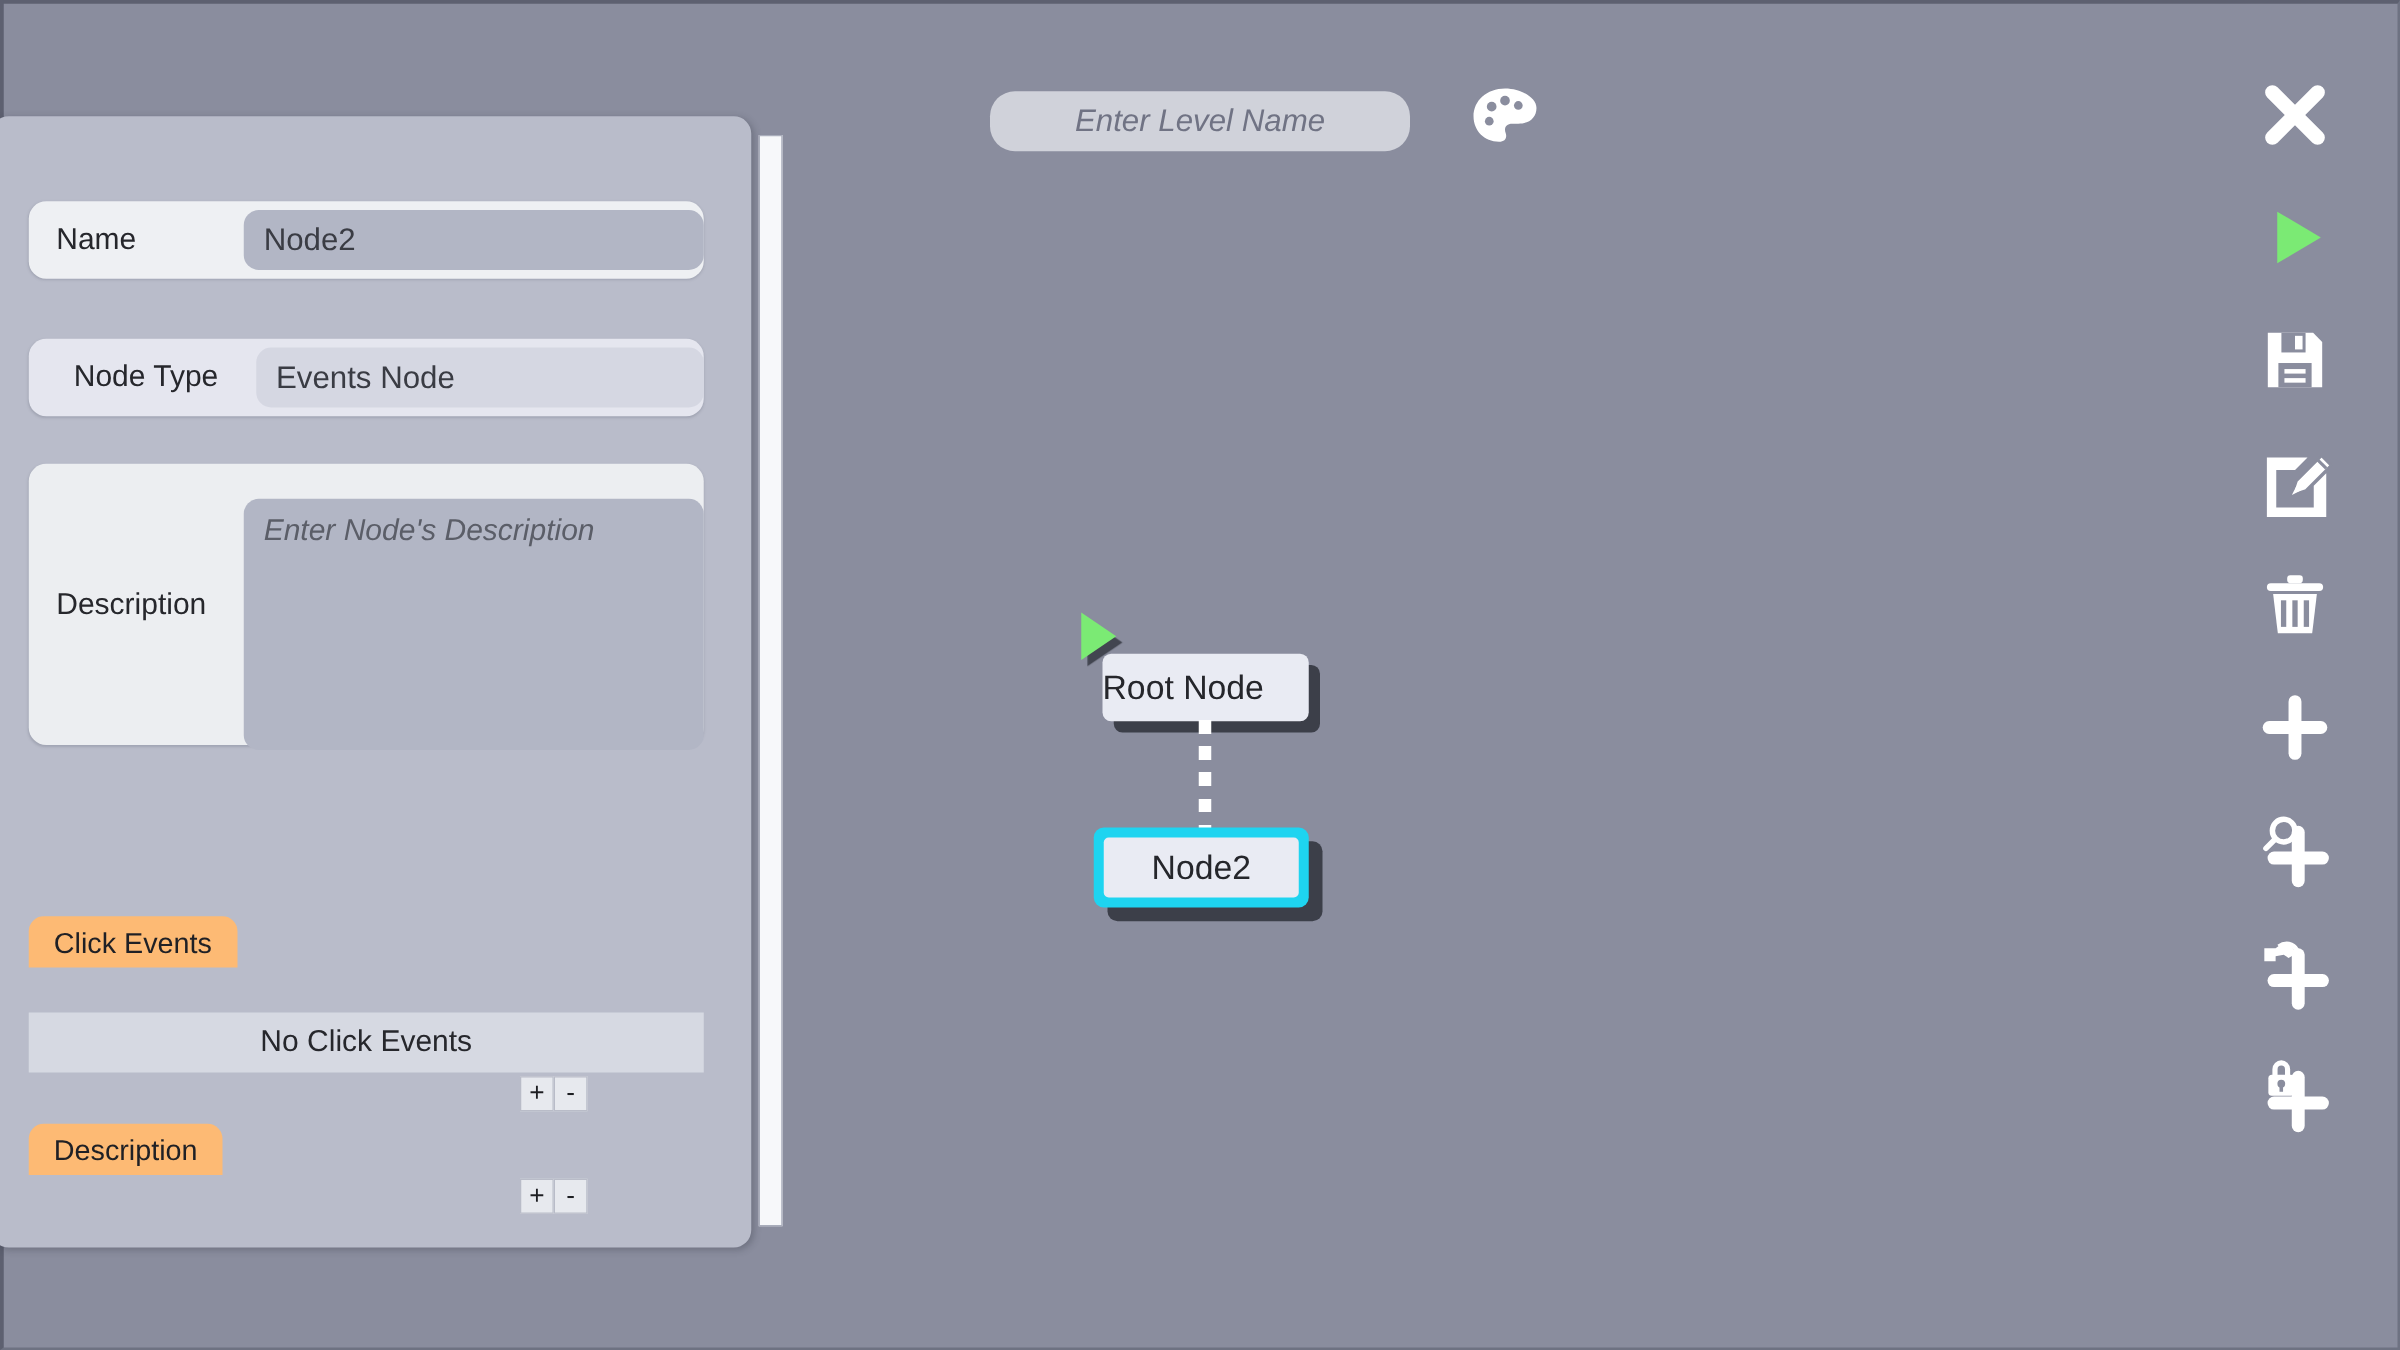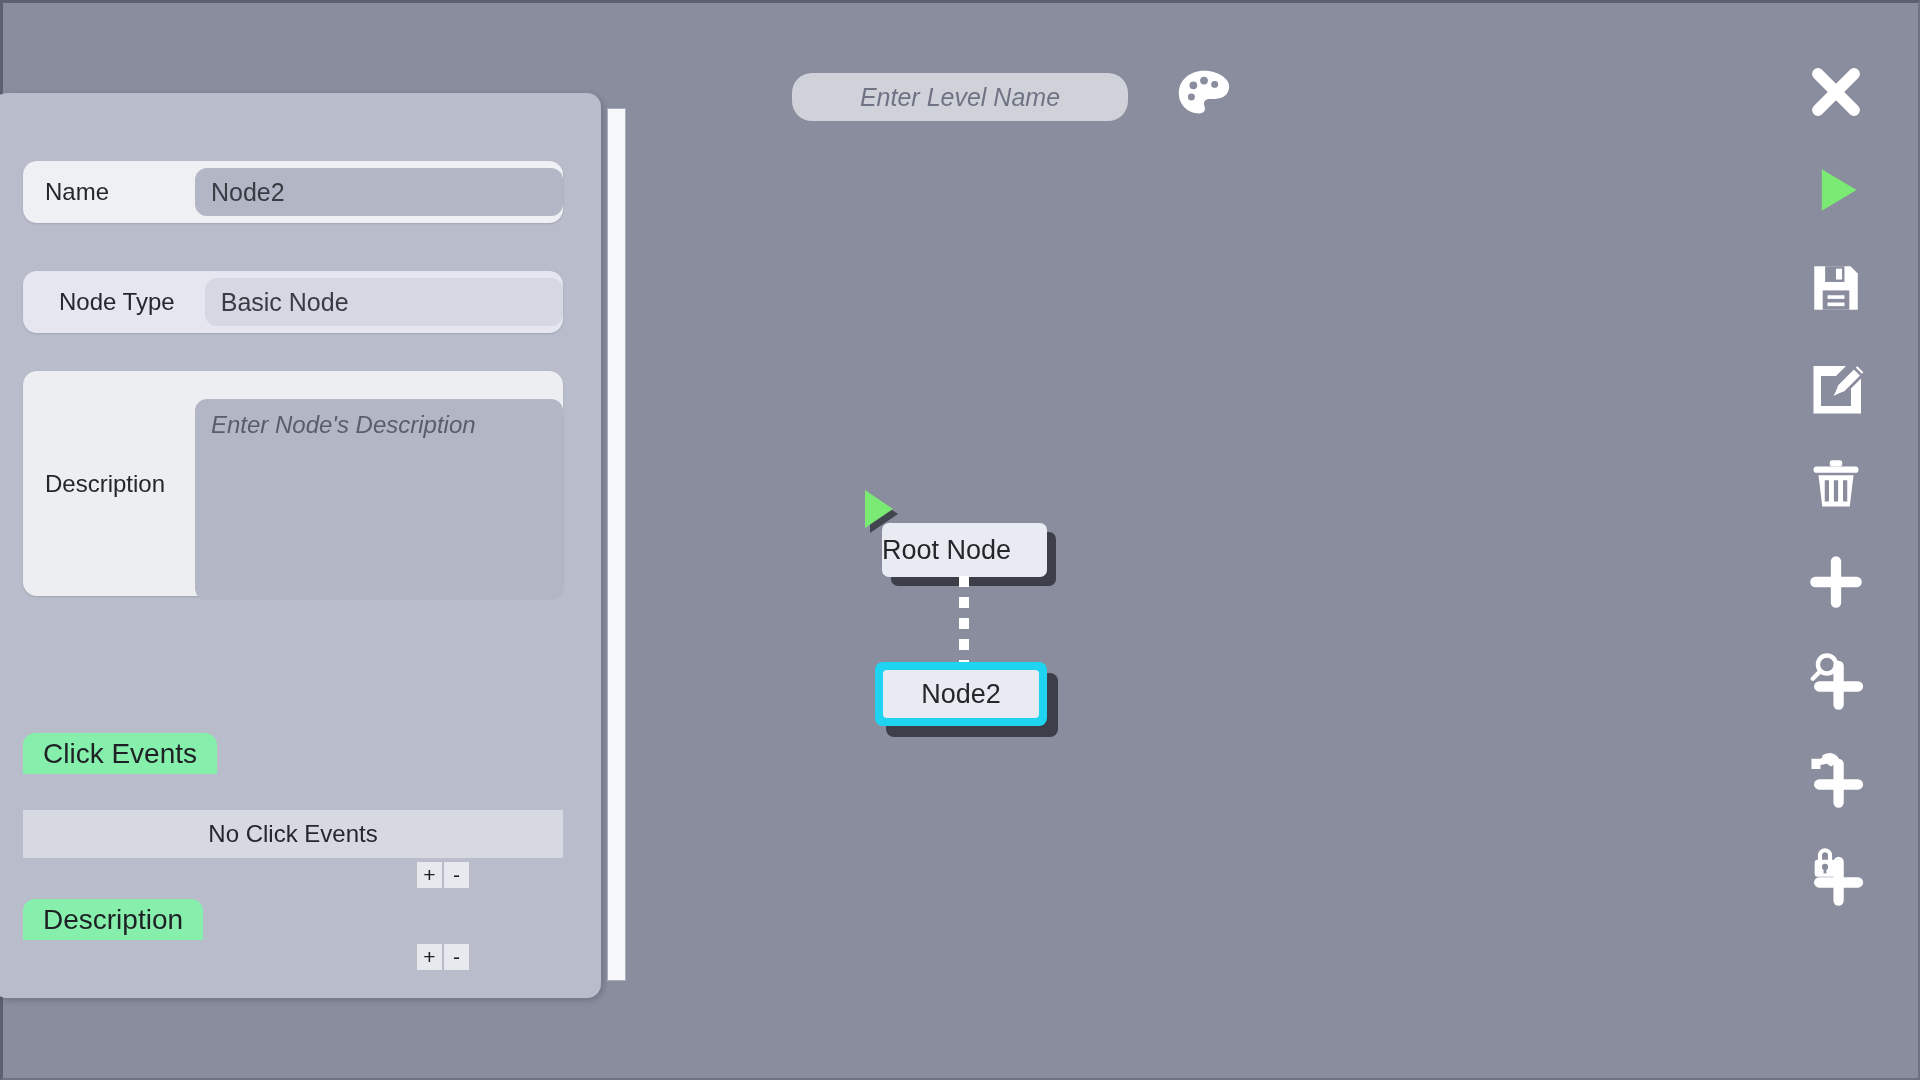--- a/index.html
+++ b/index.html
@@ -91,25 +91,25 @@
     font-style: italic;
     color: #5b5e68;
     font-size: 24px;
   }
 
   
   .section { position: absolute; left: 30px; width: 540px; }
   .section-tab {
     position: relative;
     display: inline-block;
-    background: #86efac;
+    background: #fdba74;
     border-top-left-radius: 12px;
     border-top-right-radius: 12px;
     padding: 6px 20px 5px 20px;
-    font-size: 28px;
+    font-size: 23px;
     color: #1f2025;
     line-height: 30px;
   }
   .section-body {
     background: #d6d9e2;
     height: 48px;
     display: flex;
     align-items: center;
     justify-content: center;
     font-size: 24px;
@@ -244,21 +244,21 @@
 
   <div id="inspector">
 
     <div class="row-card" id="row-name">
       <div class="row-label">Name</div>
       <div class="row-input" id="name-input" placeholder="">Node2</div>
     </div>
 
     <div class="row-card" id="row-nodetype">
       <div class="row-label">Node Type</div>
-      <div class="row-input" id="nodetype-input">Basic Node</div>
+      <div class="row-input" id="nodetype-input">Events Node</div>
     </div>
 
     <div class="row-card" id="row-desc">
       <div class="row-label">Description</div>
       <div class="row-input" id="desc-input">Enter Node's Description</div>
     </div>
 
     <div class="section" id="section-click">
       <div class="section-tab">Click Events</div>
       <div class="section-body">No Click Events</div>

